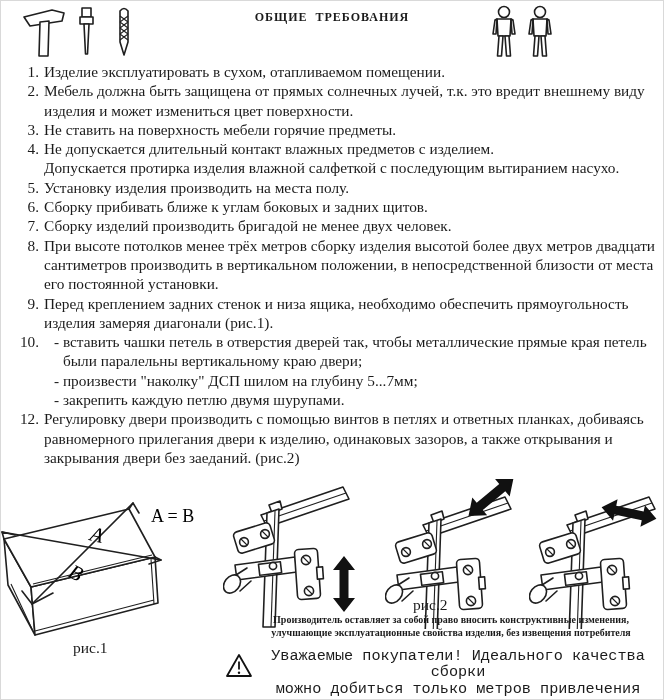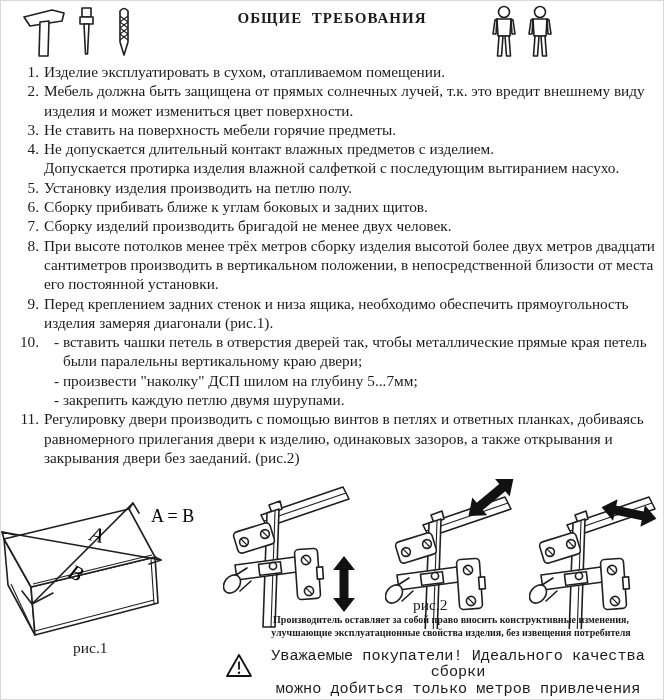--- a/index.html
+++ b/index.html
@@ -4,21 +4,21 @@
 <style>
   html,body{margin:0;padding:0;background:#fff;}
   #page{
     position:relative;width:664px;height:700px;background:#fff;
     font-family:"Liberation Serif","DejaVu Serif",serif;color:#1b1b1b;
     overflow:hidden;box-sizing:border-box;border:1px solid #d9d9d9;
   }
   
   .hdr{display:grid;grid-template-columns:175px 1fr 175px;align-items:start;height:58px;}
   .hdr .title{
-    text-align:center;font-size:15px;letter-spacing:1px;white-space:pre;
+    text-align:center;font-size:12px;letter-spacing:1px;white-space:pre;
     padding-top:9px;font-weight:600;
   }
   .icons-left{padding:3px 0 0 20px;}
   .icons-right{padding:3px 10px 0 0;text-align:left;}
   svg{display:block;}
   .line{stroke:#1f1f1f;fill:none;stroke-width:1.6;stroke-linejoin:round;stroke-linecap:round;}
   .wline{stroke:#1f1f1f;fill:#fff;stroke-width:1.6;stroke-linejoin:round;}
   .thin{stroke:#1f1f1f;fill:none;stroke-width:1.1;}
   
   .reqs{padding:3px 6px 0 4px;font-size:15.3px;line-height:19.3px;}
@@ -129,21 +129,21 @@
     <div class="req">
         <span class="num">3.</span>
         <span class="body">Не ставить на поверхность мебели горячие предметы.</span>
       </div>
     <div class="req">
         <span class="num">4.</span>
         <span class="body"><span>Не допускается длительный контакт влажных предметов с изделием.</span><br><span>Допускается протирка изделия влажной салфеткой с последующим вытиранием насухо.</span></span>
       </div>
     <div class="req">
         <span class="num">5.</span>
-        <span class="body">Установку изделия производить на петлю полу.</span>
+        <span class="body">Установку изделия производить на места полу.</span>
       </div>
     <div class="req">
         <span class="num">6.</span>
         <span class="body">Сборку прибивать ближе к углам боковых и задних щитов.</span>
       </div>
     <div class="req">
         <span class="num">7.</span>
         <span class="body">Сборку изделий производить бригадой не менее двух человек.</span>
       </div>
     <div class="req">
@@ -156,21 +156,21 @@
       </div>
     <div class="req">
       <span class="num">10.</span>
       <span class="body">
         <div class="sub">- вставить чашки петель в отверстия дверей так, чтобы металлические прямые края петель были паралельны вертикальному краю двери;</div>
         <div class="sub">- произвести "наколку" ДСП шилом на глубину 5...7мм;</div>
         <div class="sub">- закрепить каждую петлю двумя шурупами.</div>
       </span>
     </div>
     <div class="req">
-        <span class="num">11.</span>
+        <span class="num">12.</span>
         <span class="body">Регулировку двери производить с помощью винтов в петлях и ответных планках, добиваясь равномерного прилегания двери к изделию, одинаковых зазоров, а также открывания и закрывания двери без заеданий. (рис.2)</span>
       </div>
   </div>
 
   <svg class="abs" style="left:0;top:483px" width="210" height="178" viewBox="0 0 210 178">
 
     <path class="wline" d="M3,55 L30,103 L34,151 L7,101 Z"></path>
     <path class="wline" d="M30,103 L154,73 L157,119 L34,151 Z"></path>
     <path class="thin" d="M150,75 L153,120 M34,147 L153,116 M10,100 L31,145"></path>
 

